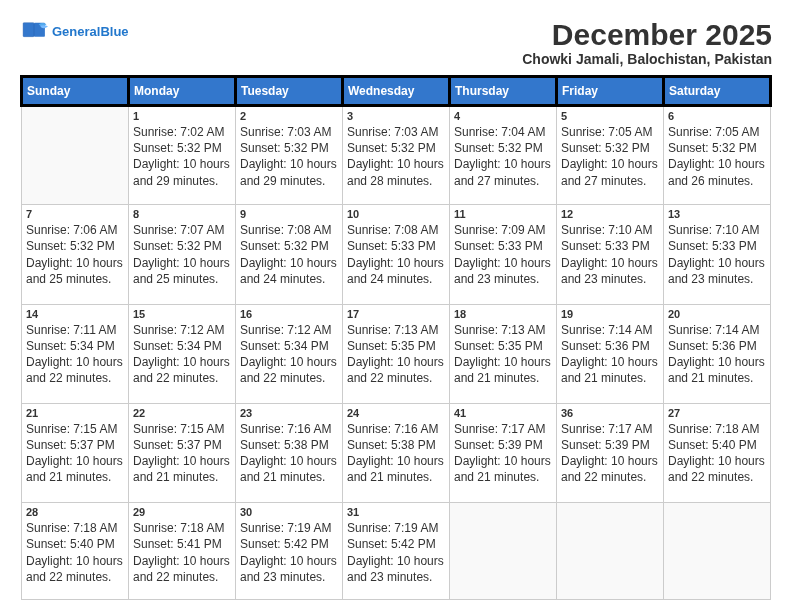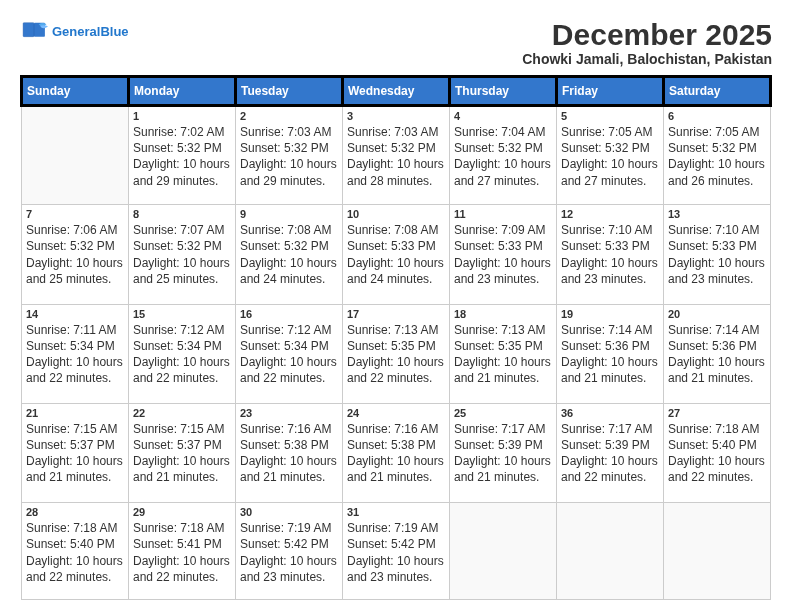--- a/index.html
+++ b/index.html
@@ -305,21 +305,21 @@
 and 21 minutes.</div>
           </td>
           <td>
             <div class="day-number">24</div>
             <div class="day-info" style="white-space: pre-line;">Sunrise: 7:16 AM
 Sunset: 5:38 PM
 Daylight: 10 hours
 and 21 minutes.</div>
           </td>
           <td>
-            <div class="day-number">25</div>
+            <div class="day-number">41</div>
             <div class="day-info" style="white-space: pre-line;">Sunrise: 7:17 AM
 Sunset: 5:39 PM
 Daylight: 10 hours
 and 21 minutes.</div>
           </td>
           <td>
             <div class="day-number">36</div>
             <div class="day-info" style="white-space: pre-line;">Sunrise: 7:17 AM
 Sunset: 5:39 PM
 Daylight: 10 hours

